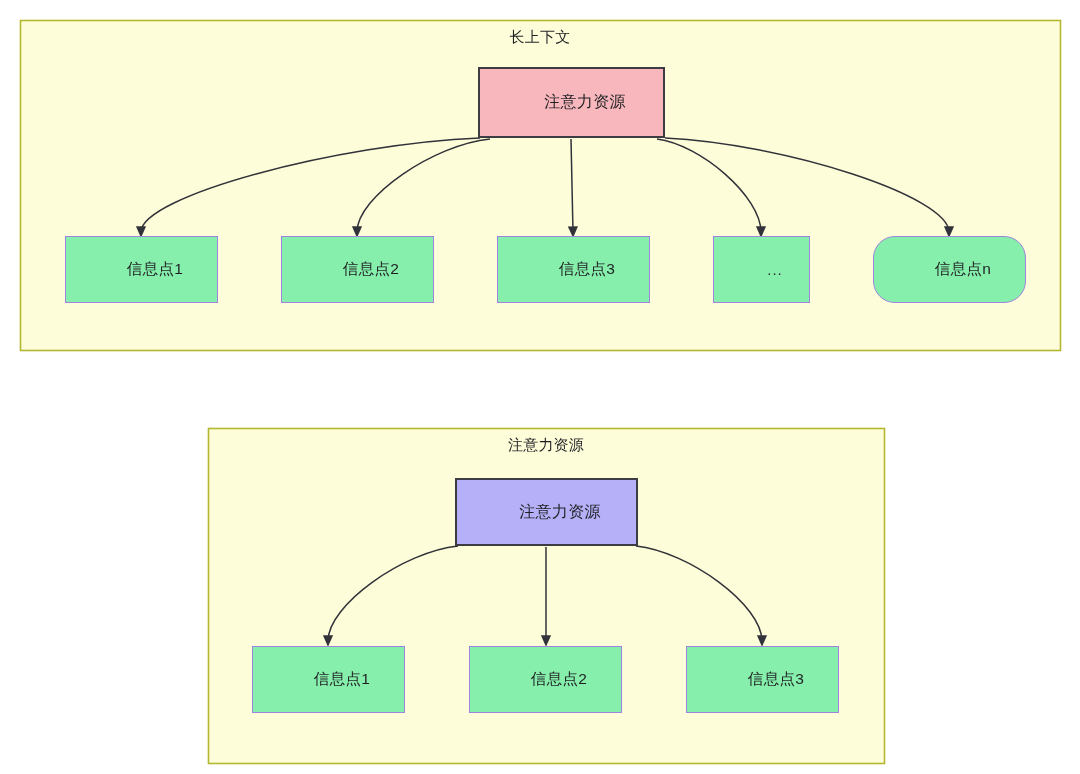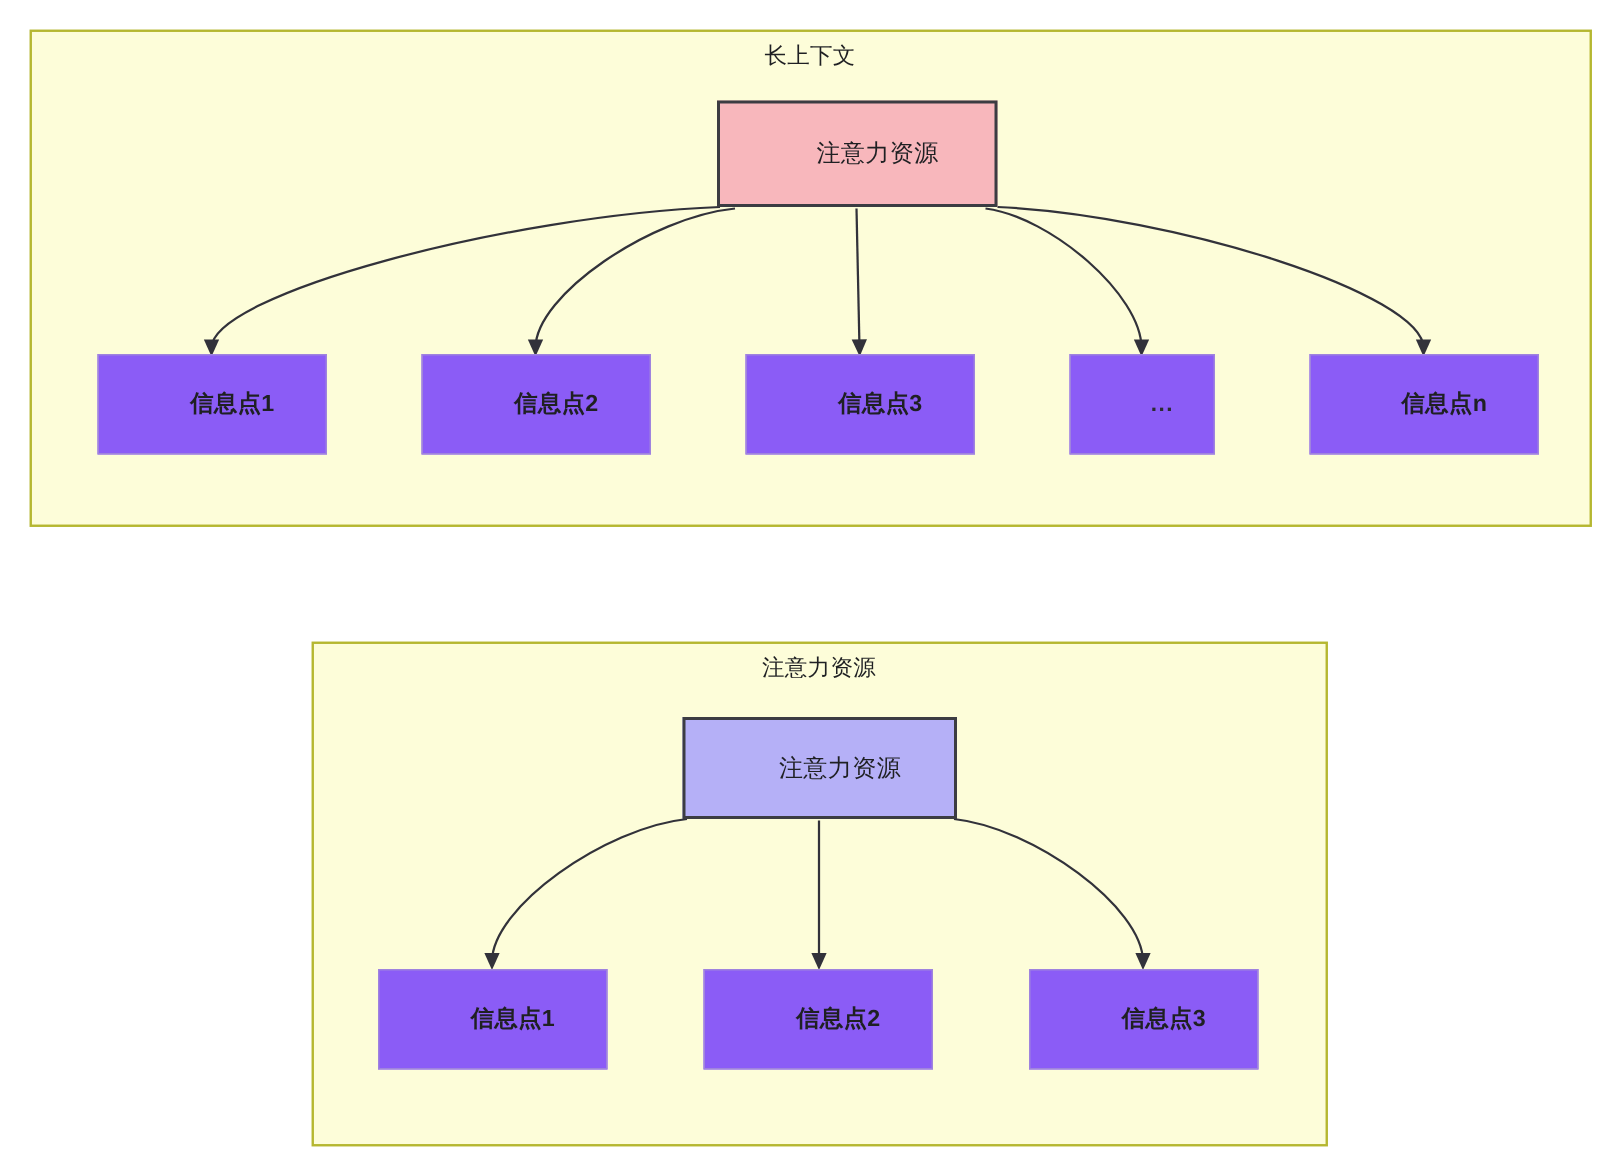--- a/index.html
+++ b/index.html
@@ -39,24 +39,23 @@
     display: flex;
     align-items: center;
     justify-content: center;
     font-size: 16px;
     color: #1f2023;
     white-space: nowrap;
     letter-spacing: 0.3px;
     padding-left: 27px;
   }
   .node-leaf {
-    background: #8b5cf6;
+    background: #86efac;
     border: 1.6px solid #9f83de;
     font-size: 15.5px;
-    font-weight: bold;
   }
   .node-root-long {
     background: #f8b7bc;
     border: 2.6px solid #3c3c42;
   }
   .node-root-short {
     background: #b5b0f7;
     border: 2.6px solid #3c3c42;
   }
   .node-ellipsis {
@@ -90,20 +89,20 @@
         <path d="M 636 546 C 688.92 551.7, 762 604.9, 762 641" fill="none" stroke="#32323a" stroke-width="1.5" marker-end="url(#arrowhead)"></path>
       </g>
   </svg>
   <div id="node-layer">
       <div class="panel-title" style="left: 20px; top: 28px; width: 1040px;">长上下文</div>
       <div class="node-box node-root-long" style="left: 478px; top: 67px; width: 187px; height: 71px;">注意力资源</div>
       <div class="node-box node-leaf" style="left: 65px; top: 236px; width: 153px; height: 67px;">信息点1</div>
       <div class="node-box node-leaf" style="left: 281px; top: 236px; width: 153px; height: 67px;">信息点2</div>
       <div class="node-box node-leaf" style="left: 497px; top: 236px; width: 153px; height: 67px;">信息点3</div>
       <div class="node-box node-leaf node-ellipsis" style="left: 713px; top: 236px; width: 97px; height: 67px;">...</div>
-      <div class="node-box node-leaf" style="left: 873px; top: 236px; width: 153px; height: 67px;">信息点n</div>
+      <div class="node-box node-leaf" style="left: 873px; top: 236px; width: 153px; height: 67px; border-radius: 22px;">信息点n</div>
       <div class="panel-title" style="left: 208px; top: 436px; width: 676px;">注意力资源</div>
       <div class="node-box node-root-short" style="left: 455px; top: 478px; width: 183px; height: 68px;">注意力资源</div>
       <div class="node-box node-leaf" style="left: 252px; top: 646px; width: 153px; height: 67px;">信息点1</div>
       <div class="node-box node-leaf" style="left: 469px; top: 646px; width: 153px; height: 67px;">信息点2</div>
       <div class="node-box node-leaf" style="left: 686px; top: 646px; width: 153px; height: 67px;">信息点3</div>
     </div>
 </div>
 
 </body></html>

